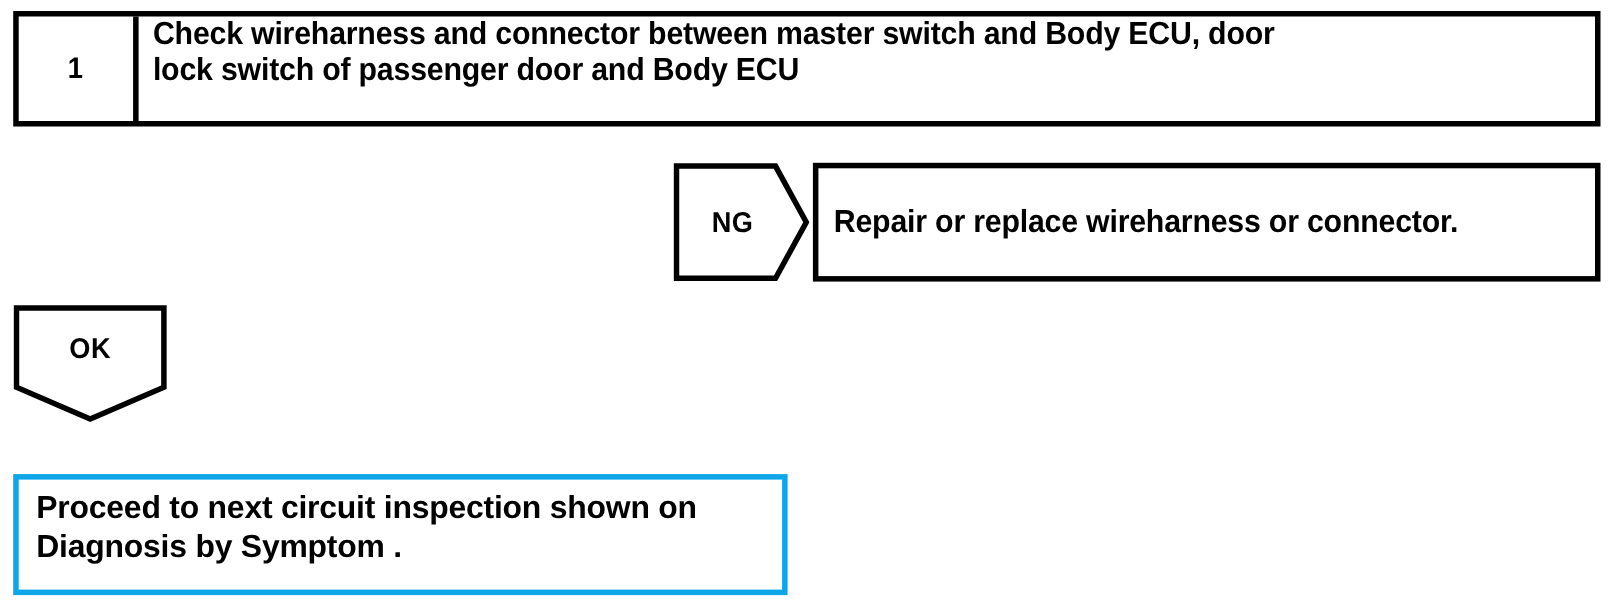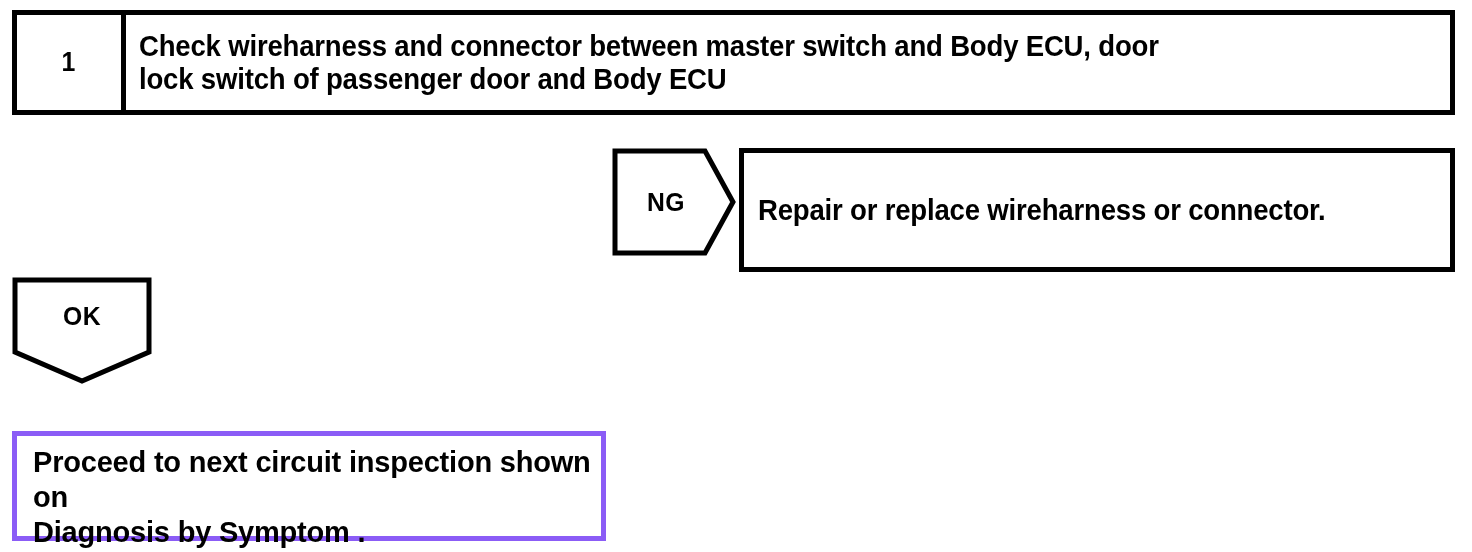--- a/index.html
+++ b/index.html
@@ -50,21 +50,21 @@
   }
   .step-number {
     font-size: 27px;
     font-weight: bold;
     letter-spacing: 0px;
     transform: scaleX(0.92);
   }
   .step-text-cell {
     flex: 1 1 auto;
     display: flex;
-    align-items: center;
+    align-items: flex-start;
     padding-left: 13px;
     padding-right: 8px;
     box-sizing: border-box;
   }
   .step-text {
     font-size: 29px;
     font-weight: bold;
     line-height: 33px;
     letter-spacing: -0.2px;
     transform: scaleX(0.95);
@@ -94,21 +94,21 @@
     font-weight: bold;
     letter-spacing: 0.5px;
     transform: scaleX(0.95);
   }
 
   .repair-box {
     position: absolute;
     left: 739px;
     top: 148px;
     width: 716px;
-    height: 124px;
+    height: 108px;
     border: 5px solid #000;
     box-sizing: border-box;
     background: #fff;
     display: flex;
     align-items: center;
     padding-left: 14px;
     padding-right: 10px;
   }
   .repair-text {
     font-size: 29px;
@@ -141,23 +141,23 @@
     font-weight: bold;
     letter-spacing: 0.5px;
     transform: scaleX(0.95);
   }
 
   
   .proceed-box {
     position: absolute;
     left: 12px;
     top: 431px;
-    width: 594px;
+    width: 704px;
     height: 110px;
-    border: 5px solid #8b5cf6;
+    border: 5px solid #0ea5e9;
     box-sizing: border-box;
     background: #fff;
     padding-left: 16px;
     padding-top: 9px;
     padding-right: 8px;
   }
   .proceed-text {
     font-size: 29px;
     font-weight: bold;
     line-height: 35px;

